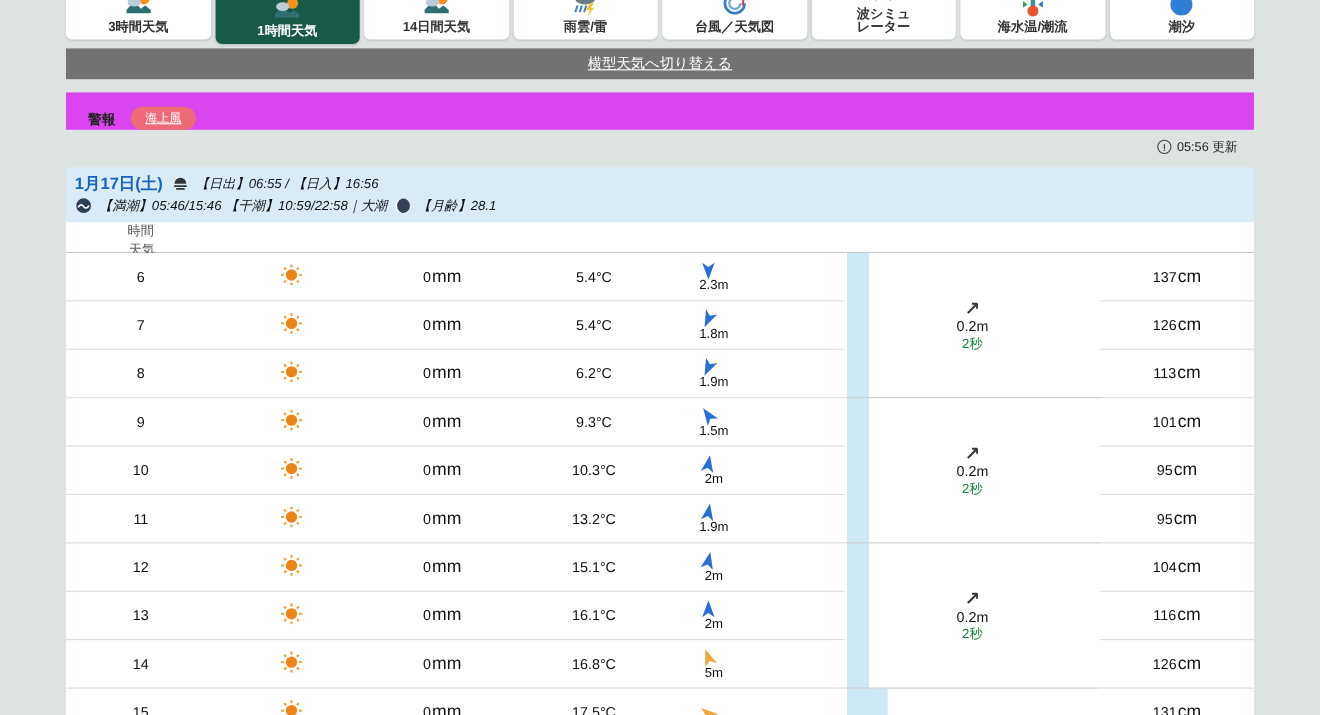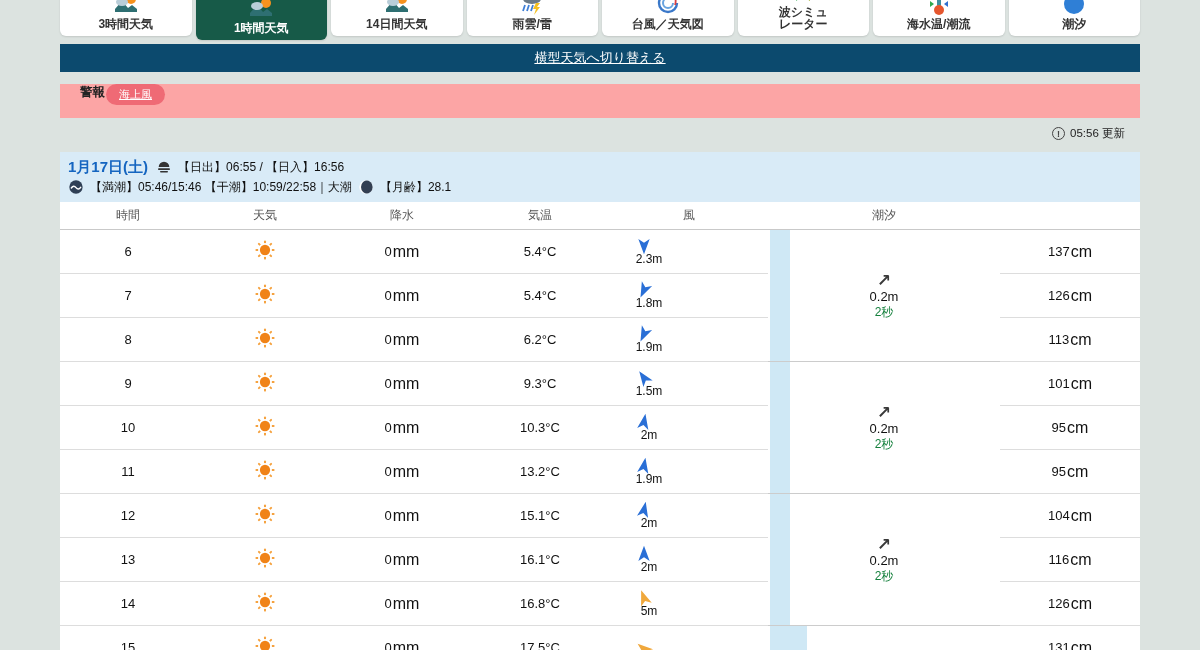--- a/index.html
+++ b/index.html
@@ -17,47 +17,47 @@
     display:flex;flex-direction:column;align-items:center;justify-content:flex-end;
     padding-bottom:5px;box-sizing:border-box;cursor:pointer;overflow:hidden;
     box-shadow:0 1px 2px rgba(0,0,0,.12);
   }
   .tab.selected{height:54px;background:#175a48;}
   .tab.selected .tab-label{color:#fff;}
   .tab-icon{height:26px;display:flex;align-items:center;justify-content:center;margin-bottom:1px;}
   .tab-label{font-size:12px;font-weight:bold;color:#333;line-height:1.05;text-align:center;white-space:pre-line;}
 
   
-  .switch-bar{position:absolute;top:44px;left:60px;width:1080px;height:28px;background:#0c4a6e;
+  .switch-bar{position:absolute;top:44px;left:60px;width:1080px;height:28px;background:#737373;
     display:flex;align-items:center;justify-content:center;}
   .switch-link{color:#fff;font-size:13px;text-decoration:underline;cursor:pointer;}
 
   
-  .warning-bar{position:absolute;top:84px;left:60px;width:1080px;height:34px;background:#fca5a5;
-    display:flex;align-items:flex-start;padding-left:20px;box-sizing:border-box;gap:1px;}
+  .warning-bar{position:absolute;top:84px;left:60px;width:1080px;height:34px;background:#d946ef;
+    display:flex;align-items:flex-end;padding-left:20px;box-sizing:border-box;gap:14px;}
   .warning-label{font-size:12.5px;font-weight:bold;color:#222;}
   .warning-badge{background:#ef6a75;color:#fff;font-size:11px;padding:3px 13px;border-radius:11px;cursor:pointer;text-decoration:underline;}
 
   
   .updated-line{position:absolute;top:126px;left:60px;width:1065px;text-align:right;
     font-size:11.5px;color:#222;display:flex;align-items:center;justify-content:flex-end;gap:5px;}
   .info-icon{display:inline-flex;width:13px;height:13px;border:1.3px solid #444;border-radius:50%;
     align-items:center;justify-content:center;font-size:9px;font-weight:bold;color:#444;box-sizing:border-box;}
 
   
   .date-header{position:absolute;top:152px;left:60px;width:1080px;height:50px;background:#d9ebf7;
     padding:5px 8px;box-sizing:border-box;}
   .dh-line{display:flex;align-items:center;gap:6px;height:20px;}
   .dh-date{font-size:15px;font-weight:bold;color:#1565c0;margin-right:2px;}
-  .dh-text{font-size:12px;color:#111;}
+  .dh-text{font-size:12px;color:#111;font-style:italic;}
   .dh-icon{display:inline-flex;align-items:center;}
 
   
   .thead{position:absolute;top:202px;left:60px;width:1080px;height:28px;background:#fff;
-    border-bottom:1px solid #c9c9c9;display:flex;box-sizing:border-box;}
+    border-bottom:1px solid #c9c9c9;display:flex;box-sizing:border-box;flex-direction:column;}
   .th{display:flex;align-items:center;justify-content:center;font-size:12px;color:#555;}
   .th:nth-child(1){width:136px;}
   .th:nth-child(2){width:138px;}
   .th:nth-child(3){width:136px;}
   .th:nth-child(4){width:140px;}
   .th:nth-child(5){width:158px;}
   .th:nth-child(6){width:232px;}
   .th:nth-child(7){width:140px;}
 
   

